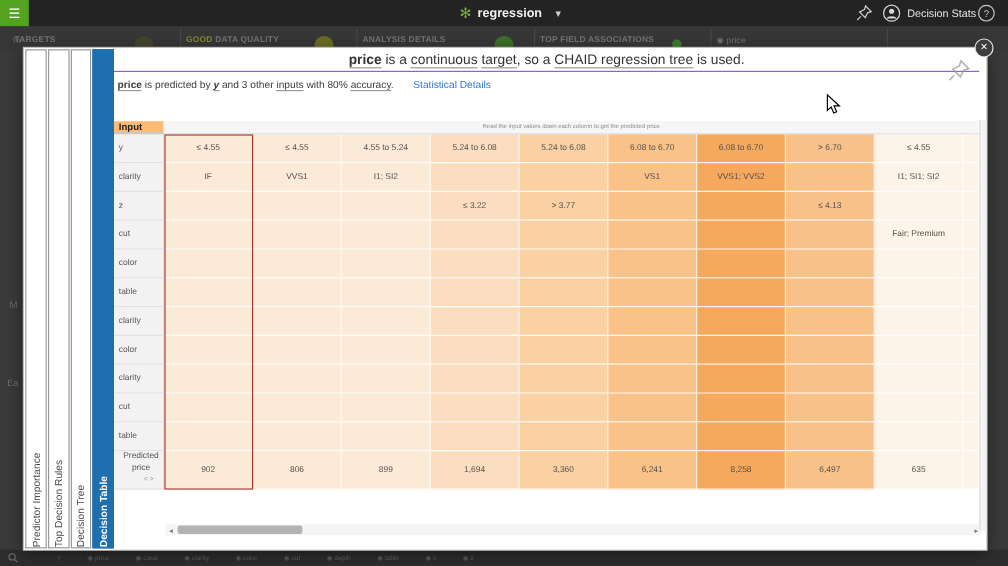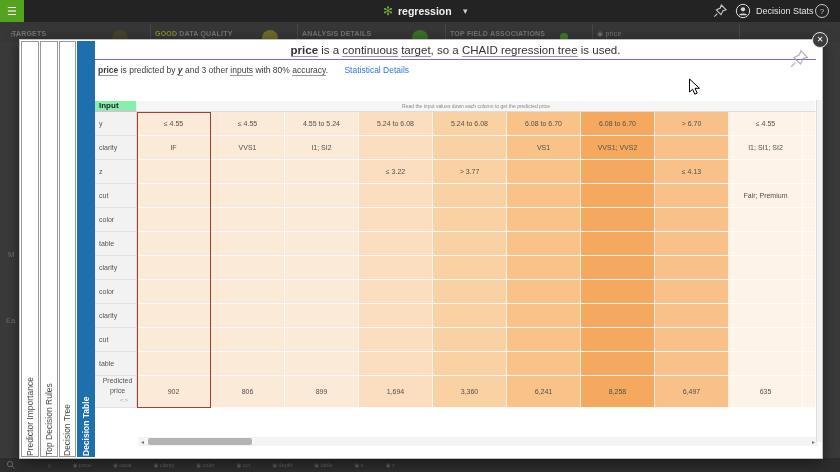--- a/index.html
+++ b/index.html
@@ -50,21 +50,21 @@
   .note2{position:absolute;left:77px;right:10px;top:41px;height:17px;border:1px solid #e0e0e0;
     font-size:7.5px;color:#4a4a4a;padding:4px 0 0 5px;}
   .link{color:#2f78d2;margin-left:14px;cursor:pointer;}
   
   .tablewrap{position:absolute;left:75px;top:61px;}
   .trow{display:flex;}
   .cell{flex:none;font-size:7px;color:#55504a;display:flex;align-items:center;justify-content:center;
     text-align:center;border-right:1px solid rgba(255,255,255,.75);border-bottom:1px solid rgba(255,255,255,.9);}
   .cell.lbl{justify-content:flex-start;padding-left:4px;background:#f2f2f2;color:#555;
     border-right:1px solid #dcdcdc;border-bottom:1px solid #e2e2e2;}
-  .cell.input-h{font-size:8px;font-weight:bold;color:#222;background:#86efac;border-bottom:2px solid #c9c9c9;justify-content:flex-start;padding-left:4px;}
+  .cell.input-h{font-size:8px;font-weight:bold;color:#222;background:#fdba74;border-bottom:2px solid #c9c9c9;justify-content:flex-start;padding-left:4px;}
   .cell.hint{font-size:5px;color:#8a8a8a;background:#f6f6f6;border-bottom:1px solid #dcdcdc;}
   .plabel{display:flex;flex-direction:column;align-items:flex-start;justify-content:center;line-height:1.4;}
   .sorticon{color:#9a9a9a;font-size:6px;letter-spacing:1px;align-self:center;margin-left:14px;}
   .red-outline{position:absolute;left:42px;top:11px;width:74px;height:296px;border:1.5px solid #a93c31;pointer-events:none;}
   
   .hscroll{position:absolute;left:118px;top:397px;width:680px;height:9px;background:#f4f4f4;display:flex;align-items:center;}
   .hs-arrow{flex:none;width:9px;font-size:6px;color:#777;text-align:center;cursor:pointer;}
   .hs-track{position:relative;flex:1;height:7px;}
   .hs-thumb{position:absolute;left:1px;top:0;width:104px;height:7px;background:#b3b3b3;border-radius:2px;cursor:grab;}
   .ruletext{position:absolute;left:71px;top:406px;font-size:7.5px;font-weight:bold;color:#9c1f1f;white-space:nowrap;}

